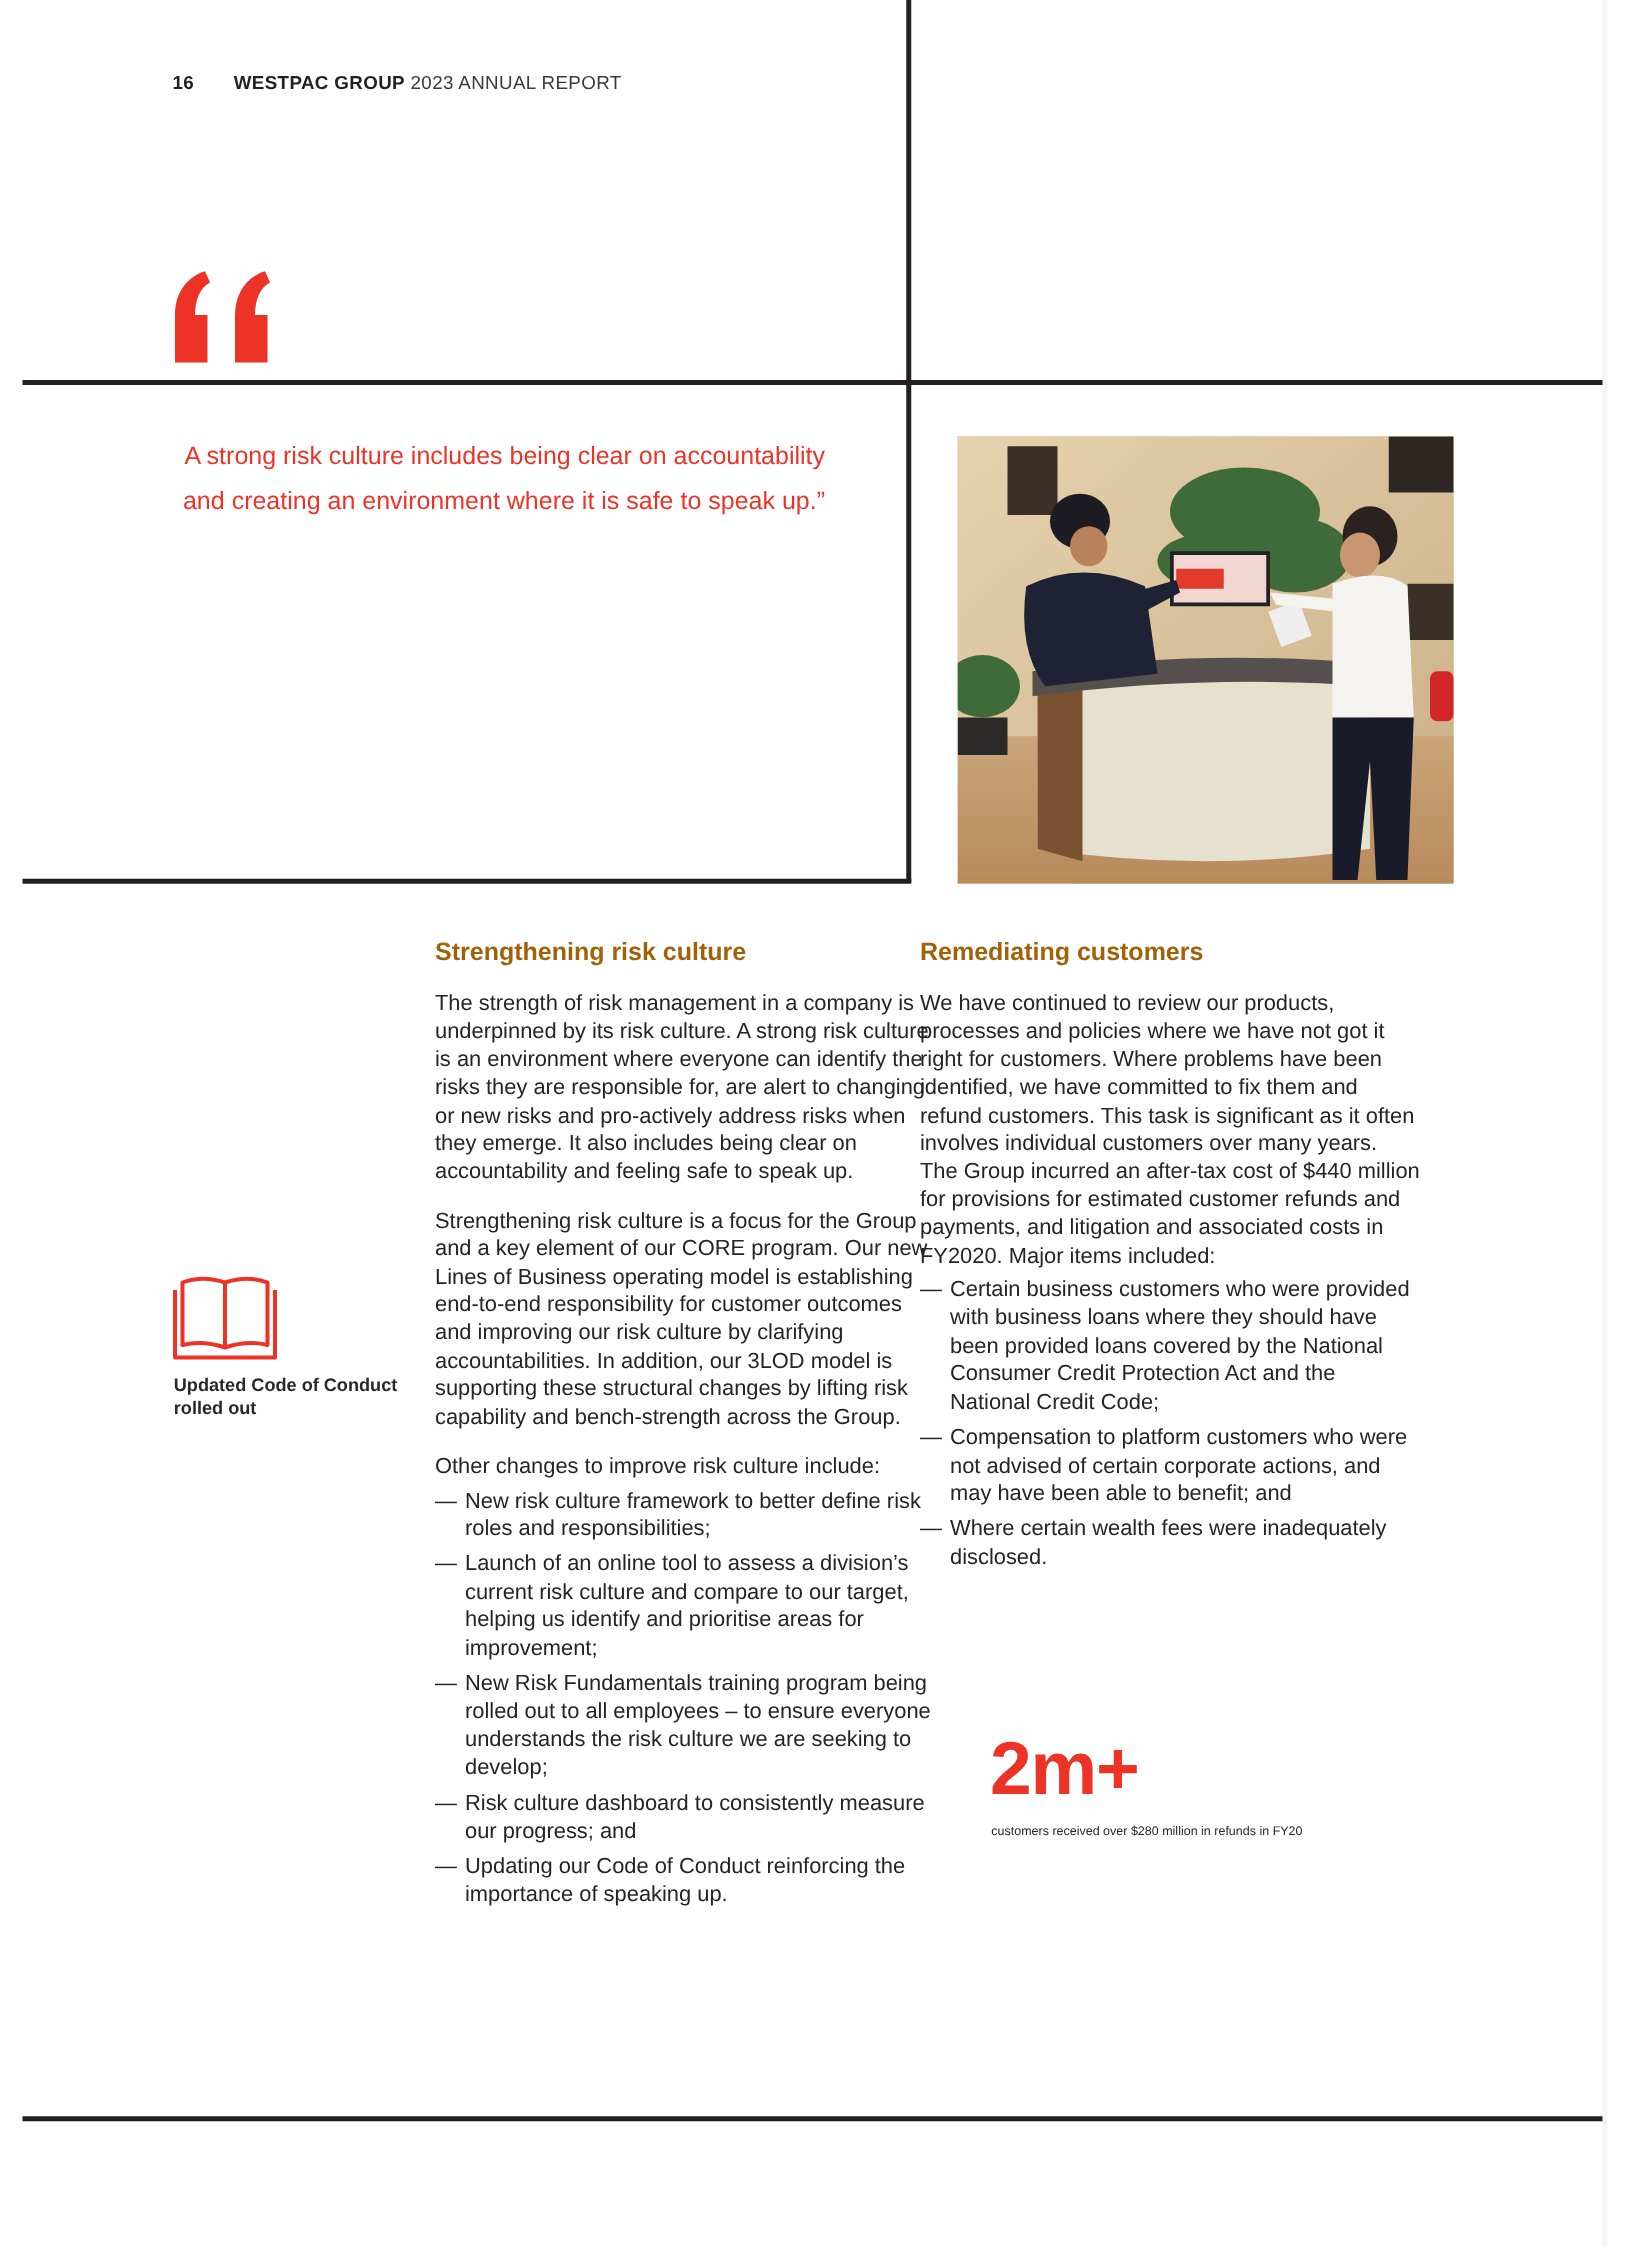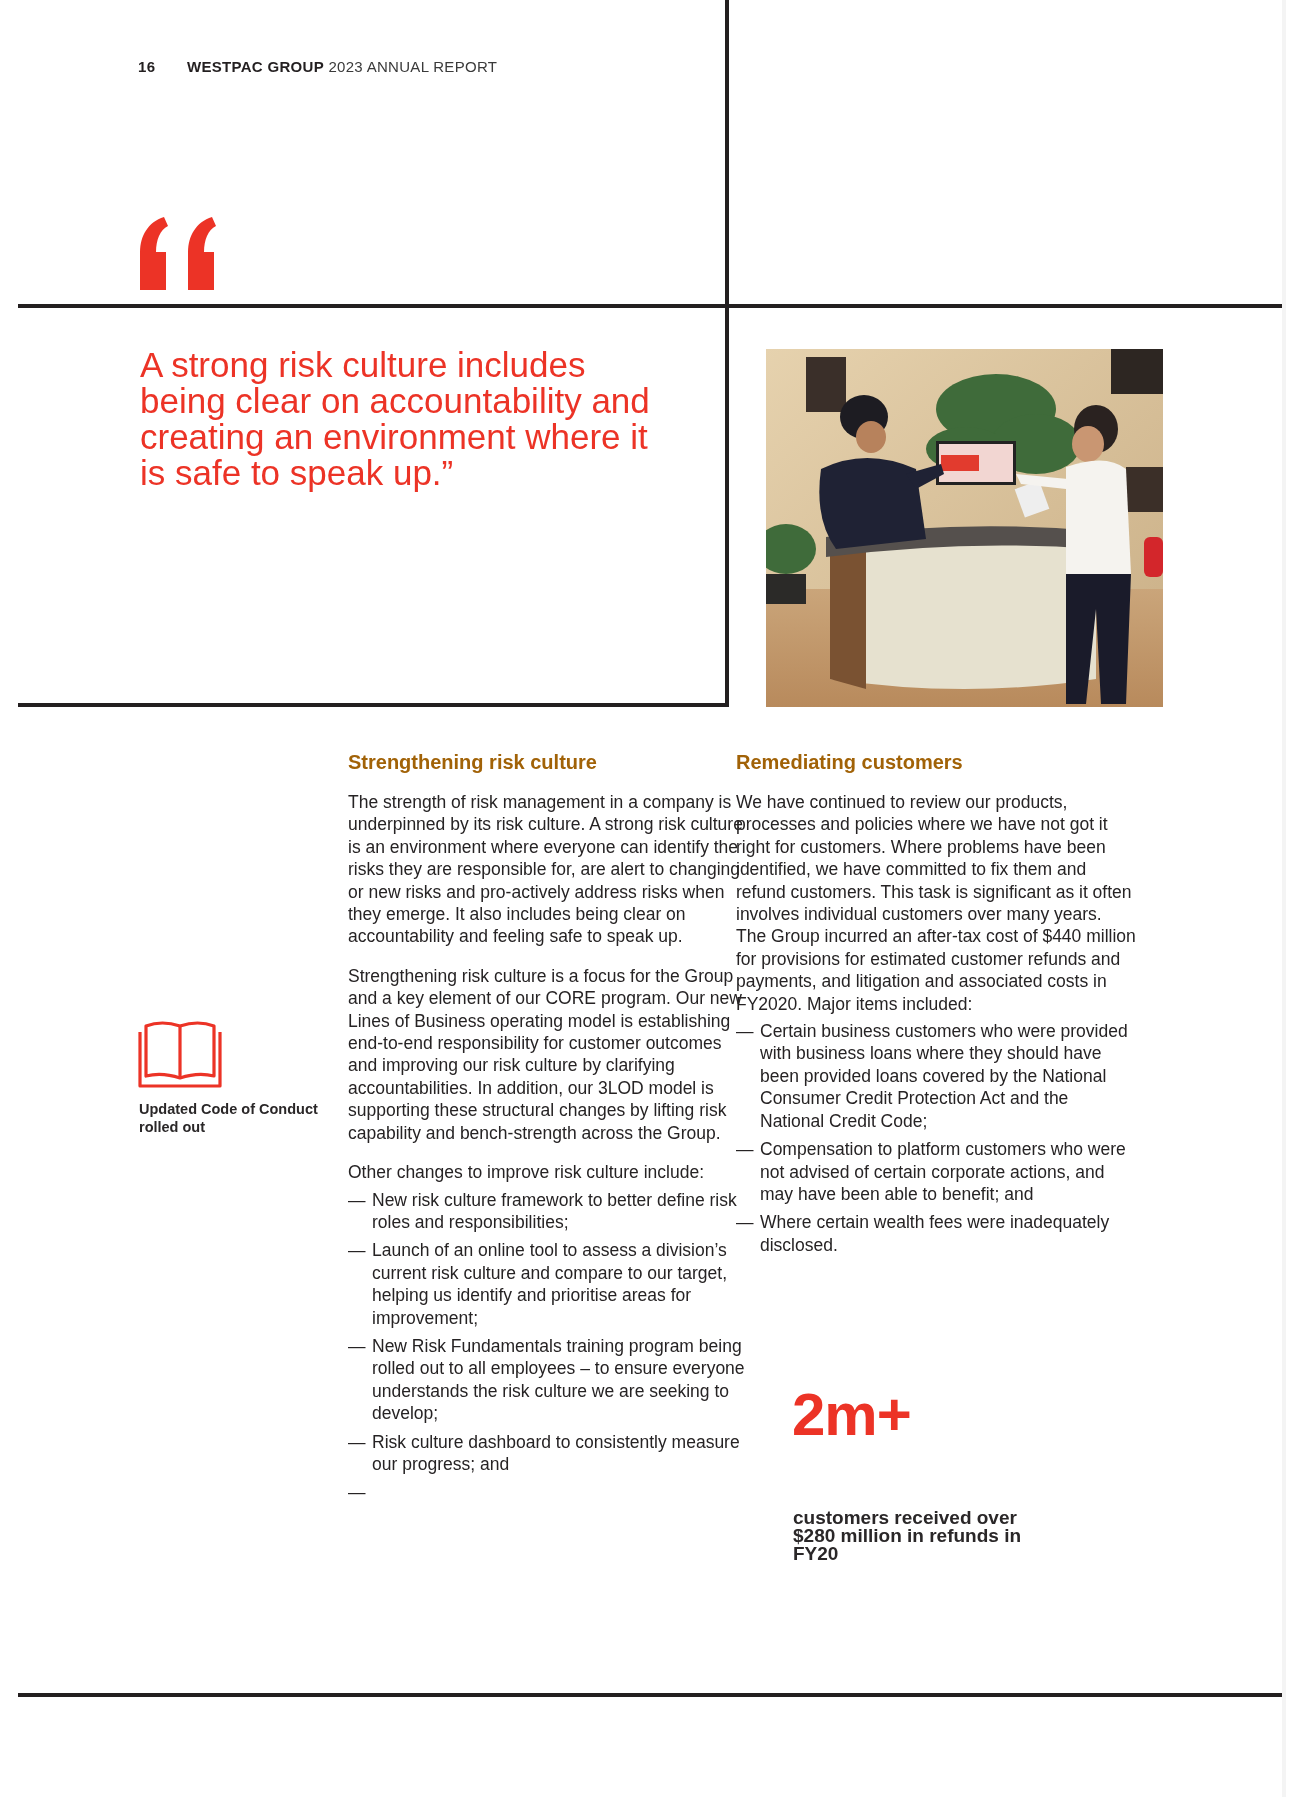--- a/index.html
+++ b/index.html
@@ -17,39 +17,39 @@
   
   .header { position: absolute; left: 138px; top: 58px; font-size: 15px; letter-spacing: 0.3px; white-space: nowrap; }
   .header .pg { font-weight: bold; display: inline-block; width: 49px; }
   .header .brand { font-weight: bold; }
   .header .rest { font-weight: normal; color: #3a3a3a; }
 
   
   .quote-mark { position: absolute; left: 138px; top: 200px; width: 92px; height: 92px; }
   .pull-quote {
     position: absolute; left: 140px; top: 347px; width: 520px;
-    color: #ec3326; font-size: 35px; line-height: 36px; font-weight: normal;
+    color: #ec3326; font-size: 20px; line-height: 36px; font-weight: normal; text-align: right;
   }
 
   
   .photo { position: absolute; left: 766px; top: 349px; width: 397px; height: 358px; overflow: hidden; background: #d8c7a8; }
 
   
   .col { position: absolute; font-size: 17.5px; line-height: 22.4px; color: #262324; }
   .col h2 { margin: 0 0 9px 0; font-size: 20px; line-height: 24px; font-weight: bold; color: #a16207; }
   .col p { margin: 17px 0 11px 0; }
   .col ul { list-style: none; margin: 0; padding: 0; }
   .col li { position: relative; padding-left: 24px; margin-bottom: 6px; }
   .col li .dash { position: absolute; left: 0; top: 0; }
 
   .side-icon { position: absolute; left: 138px; top: 1020px; width: 84px; height: 68px; }
   .side-caption { position: absolute; left: 139px; top: 1100px; font-size: 14.5px; line-height: 18px; font-weight: bold; color: #2a2728; width: 180px; }
 
   .stat-value { position: absolute; left: 792px; top: 1384px; font-size: 60px; line-height: 62px; font-weight: bold; color: #ec3326; letter-spacing: -1px; }
-  .stat-caption { position: absolute; left: 793px; top: 1509px; font-size: 19px; line-height: 18px; font-weight: bold; color: #2a2728; width: 260px; }
+  .stat-caption { position: absolute; left: 793px; top: 1457px; font-size: 10px; line-height: 18px; font-weight: normal; color: #2a2728; width: 260px; }
 </style>
 </head>
 <body>
 
 <div class="edge-strip"></div>
 
 <div class="header">
   <span class="pg">16</span><span class="brand">WESTPAC GROUP</span><span class="rest"> 2023 ANNUAL REPORT</span>
 </div>
 
@@ -128,21 +128,21 @@
 <div class="col" style="left:348px; top:750px; width:400px;">
   <h2>Strengthening risk culture</h2>
   <p>The strength of risk management in a company is underpinned by its risk culture. A strong risk culture is an environment where everyone can identify the risks they are responsible for, are alert to changing or new risks and pro-actively address risks when they emerge. It also includes being clear on accountability and feeling safe to speak up.</p>
   <p>Strengthening risk culture is a focus for the Group and a key element of our CORE program. Our new Lines of Business operating model is establishing end-to-end responsibility for customer outcomes and improving our risk culture by clarifying accountabilities. In addition, our 3LOD model is supporting these structural changes by lifting risk capability and bench-strength across the Group.</p>
   <p style="margin-bottom:5px;">Other changes to improve risk culture include:</p>
   <ul>
     <li><span class="dash">—</span><span>New risk culture framework to better define risk roles and responsibilities;</span></li>
     <li><span class="dash">—</span><span>Launch of an online tool to assess a division’s current risk culture and compare to our target, helping us identify and prioritise areas for improvement;</span></li>
     <li><span class="dash">—</span><span>New Risk Fundamentals training program being rolled out to all employees – to ensure everyone understands the risk culture we are seeking to develop;</span></li>
     <li><span class="dash">—</span><span>Risk culture dashboard to consistently measure our progress; and</span></li>
-    <li><span class="dash">—</span></li>
+    <li><span class="dash">—</span><span>Updating our Code of Conduct reinforcing the importance of speaking up.</span></li>
   </ul>
 </div>
 
 <div class="col" style="left:736px; top:750px; width:400px;">
   <h2>Remediating customers</h2>
   <p style="margin-bottom:5px;">We have continued to review our products, processes and policies where we have not got it right for customers. Where problems have been identified, we have committed to fix them and refund customers. This task is significant as it often involves individual customers over many years. The Group incurred an after-tax cost of $440 million for provisions for estimated customer refunds and payments, and litigation and associated costs in FY2020. Major items included:</p>
   <ul>
     <li><span class="dash">—</span><span>Certain business customers who were provided with business loans where they should have been provided loans covered by the National Consumer Credit Protection Act and the National Credit Code;</span></li>
     <li><span class="dash">—</span><span>Compensation to platform customers who were not advised of certain corporate actions, and may have been able to benefit; and</span></li>
     <li><span class="dash">—</span><span>Where certain wealth fees were inadequately disclosed.</span></li>

